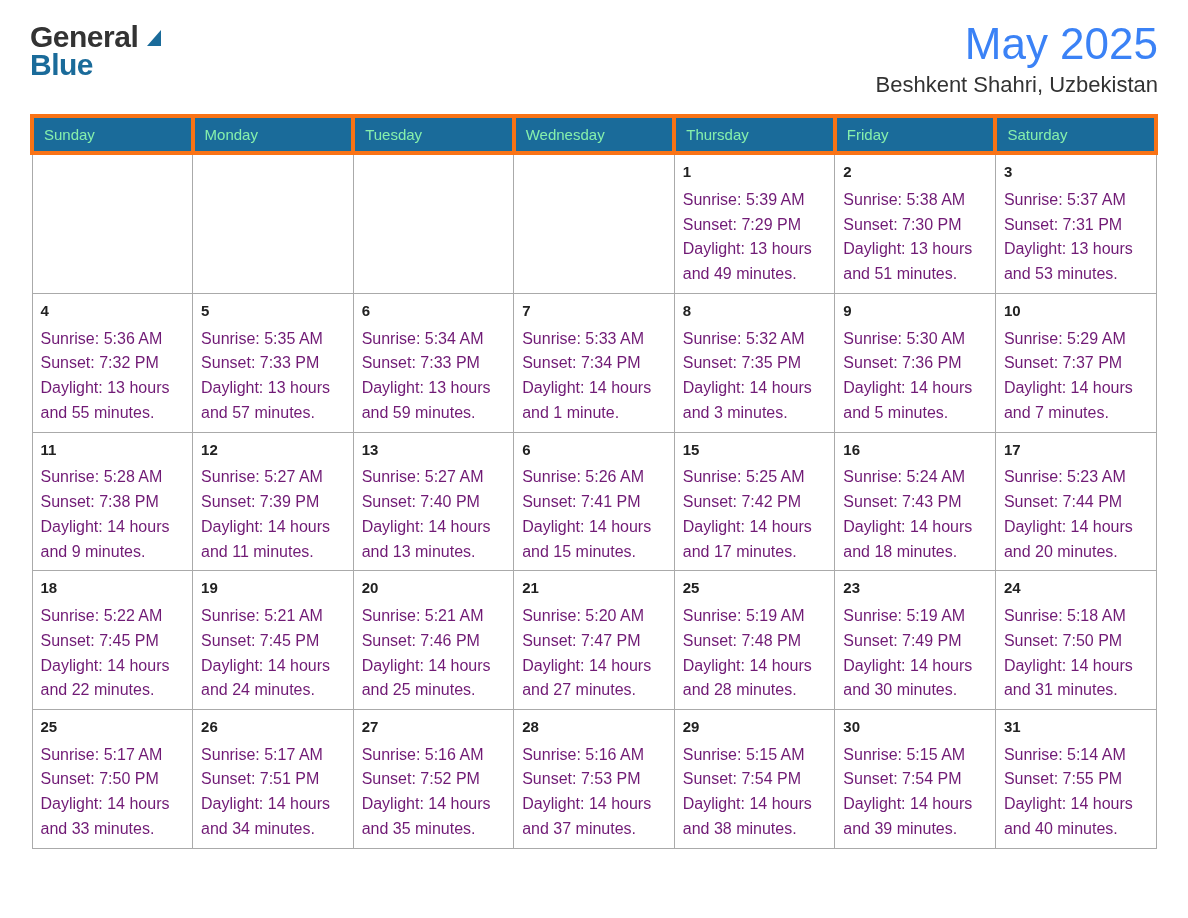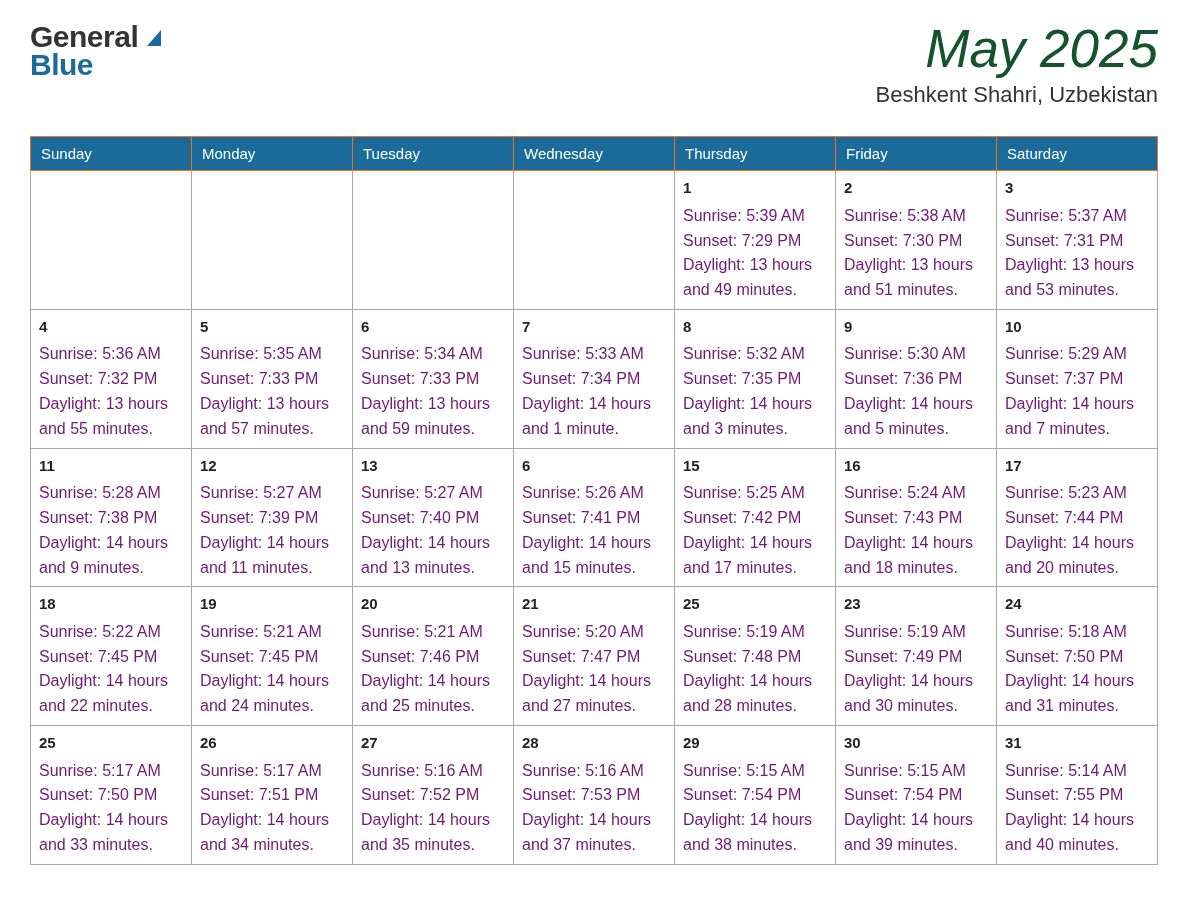--- a/index.html
+++ b/index.html
@@ -7,51 +7,50 @@
       font-family: Arial, sans-serif;
       background: #fff;
       width: 1188px;
       min-height: 918px;
       padding: 20px 30px;
     }
     .header {
       display: flex;
       justify-content: space-between;
       align-items: flex-start;
-      margin-bottom: 28px;
+      margin-bottom: 16px;
     }
     .title-section {
       text-align: right;
     }
     .month-year {
-      font-size: 53px;
+      font-size: 44px;
       font-weight: 300;
-      color: #14532d;
+      color: #3b82f6;
       line-height: 1.1;
-      font-style: italic;
     }
     .location {
       font-size: 22px;
       color: #333;
       margin-top: 4px;
       text-align: center;
     }
     .calendar {
       width: 100%;
       border-collapse: collapse;
       border: 1px solid #999;
     }
     .calendar th {
       background: #1a6b9a;
-      color: #ffffff;
+      color: #86efac;
       font-size: 15px;
       font-weight: normal;
       padding: 8px 10px;
       text-align: left;
-      border: 1px solid #f97316;
+      border: 4px solid #f97316;
     }
     .calendar td {
       vertical-align: top;
       border: 1px solid #aaa;
       padding: 6px 8px;
       width: calc(100% / 7);
       min-height: 110px;
       font-size: 13px;
       color: #333;
       line-height: 1.5;

